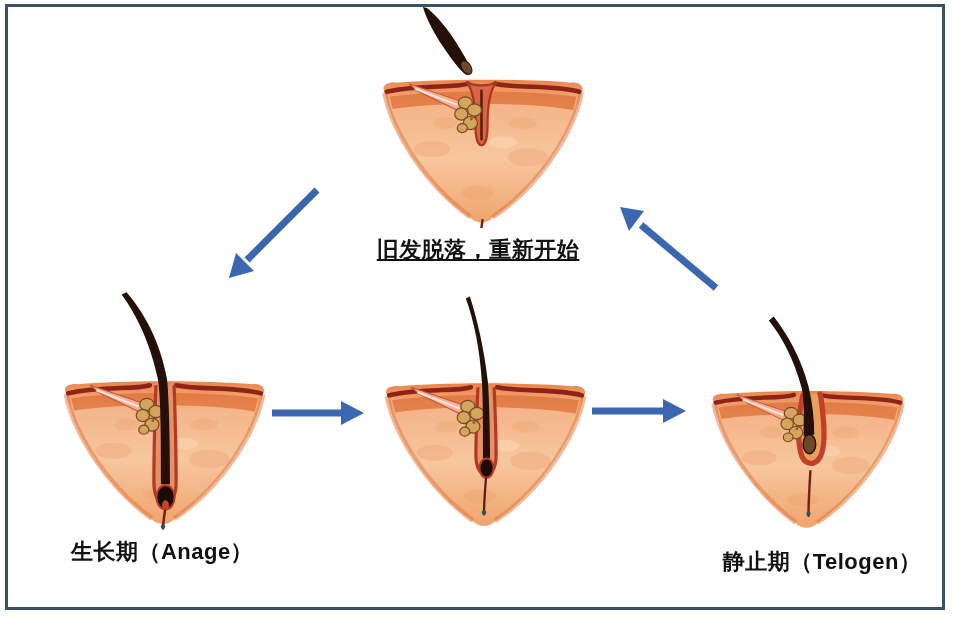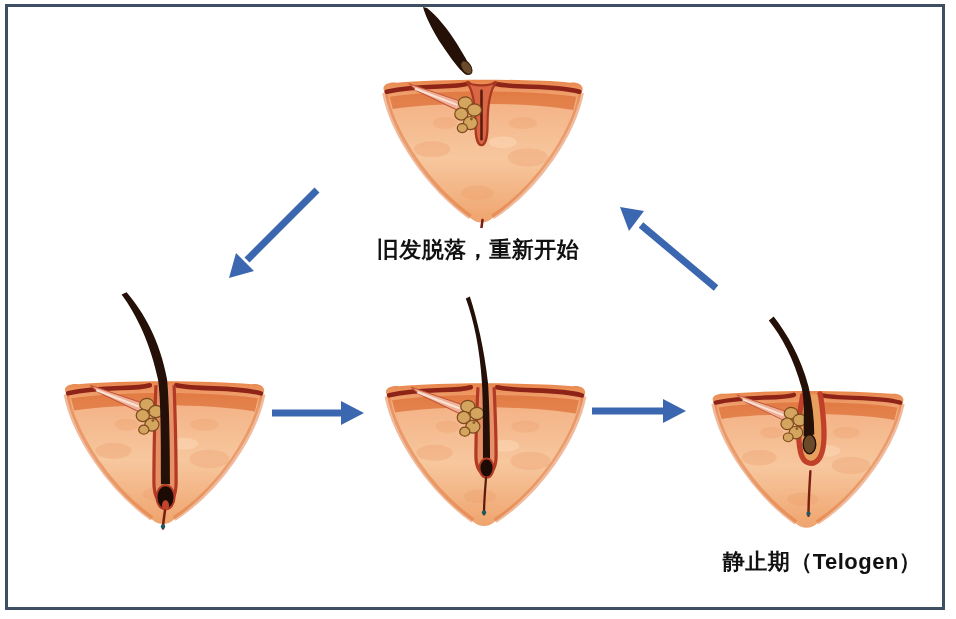--- a/index.html
+++ b/index.html
@@ -11,21 +11,21 @@
     position:absolute;left:5px;top:4px;width:940px;height:606px;
     border:3px solid #3E4E63;box-sizing:border-box;background:#ffffff;
   }
   .illus{position:absolute;}
   .illus svg{display:block;width:100%;height:100%;}
   .stage-label{
     position:absolute;width:320px;text-align:center;
     font-size:22px;font-weight:700;color:#111111;letter-spacing:0.5px;
     white-space:nowrap;
   }
-  .lbl-shed{left:318px;top:235px;}
+  .lbl-shed{left:318px;top:235px;text-decoration:underline;}
   .lbl-anagen{left:2px;top:537px;}
   .lbl-catagen{left:318px;top:537px;}
   .lbl-telogen{left:662px;top:547px;}
   .arrow{position:absolute;}
   .arrow svg{display:block;width:100%;height:100%;}
 </style>
 </head>
 <body>
 
 <div class="stage-canvas">
@@ -131,20 +131,21 @@
           <use href="#gland"></use>
         </g>
       <path d="M70,16 C84,34 98,58 106,88 C110,104 112,122 112,138 L101,140 C101,120 102,104 99,90 C91,60 78,36 65,20 Z" fill="#241007"></path>
       <ellipse cx="107" cy="148" rx="6.5" ry="10" fill="#6B4A2A" stroke="#241007" stroke-width="1.5"></ellipse>
       <path d="M108,176 C107,192 106,208 106,222" stroke="#7A2012" stroke-width="2.5" fill="none" stroke-linecap="round"></path>
       <circle cx="106" cy="220" r="2.2" fill="#1F5A63"></circle>
     </svg>
   </div>
 
   <div class="stage-label lbl-shed">旧发脱落，重新开始</div>
+  <div class="stage-label lbl-anagen">生长期（Anage）</div>
   <div class="stage-label lbl-telogen">静止期（Telogen）</div>
 
   <div class="arrow" style="left:215px;top:182px;width:120px;height:112px;">
     <svg viewBox="0 0 120 112">
       <line x1="102" y1="8" x2="32" y2="78" stroke-width="7" stroke="#3B66B0"></line>
       <polygon points="14,96 39,89 21,71" fill="#3B66B0"></polygon>
     </svg>
   </div>
 
   <div class="arrow" style="left:268px;top:396px;width:100px;height:34px;">

